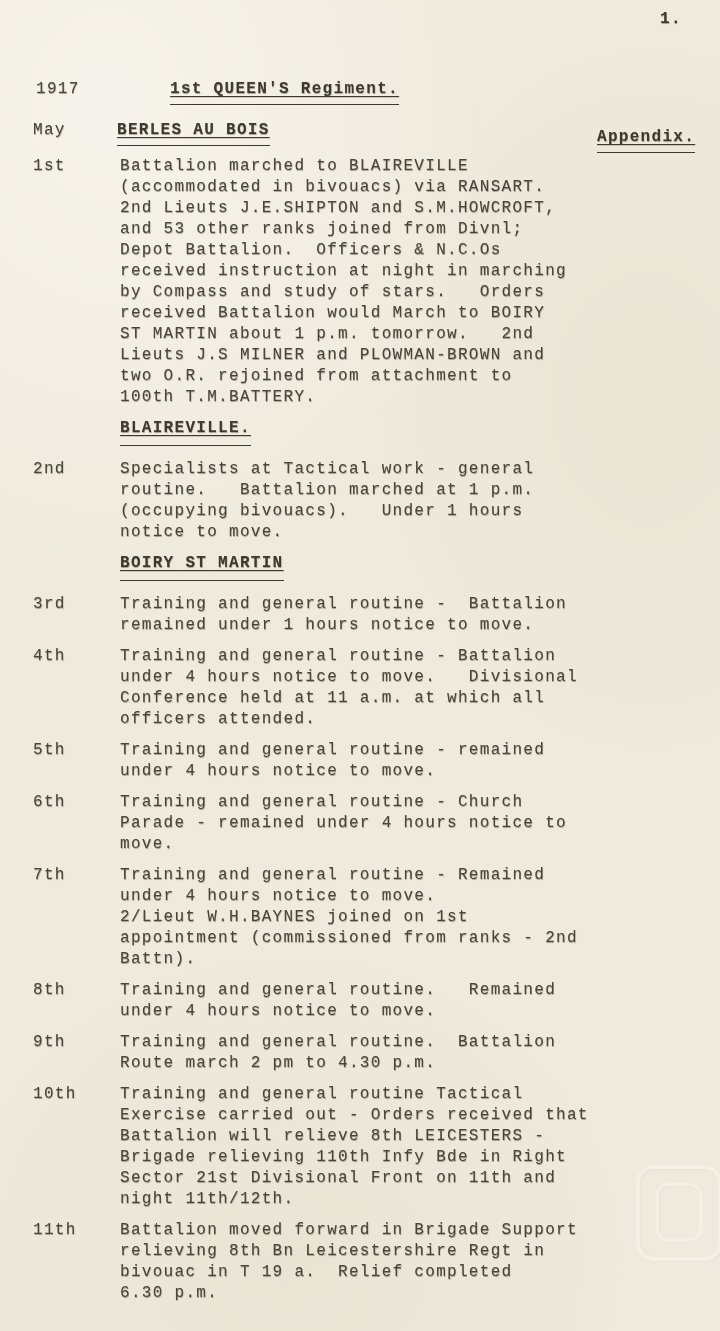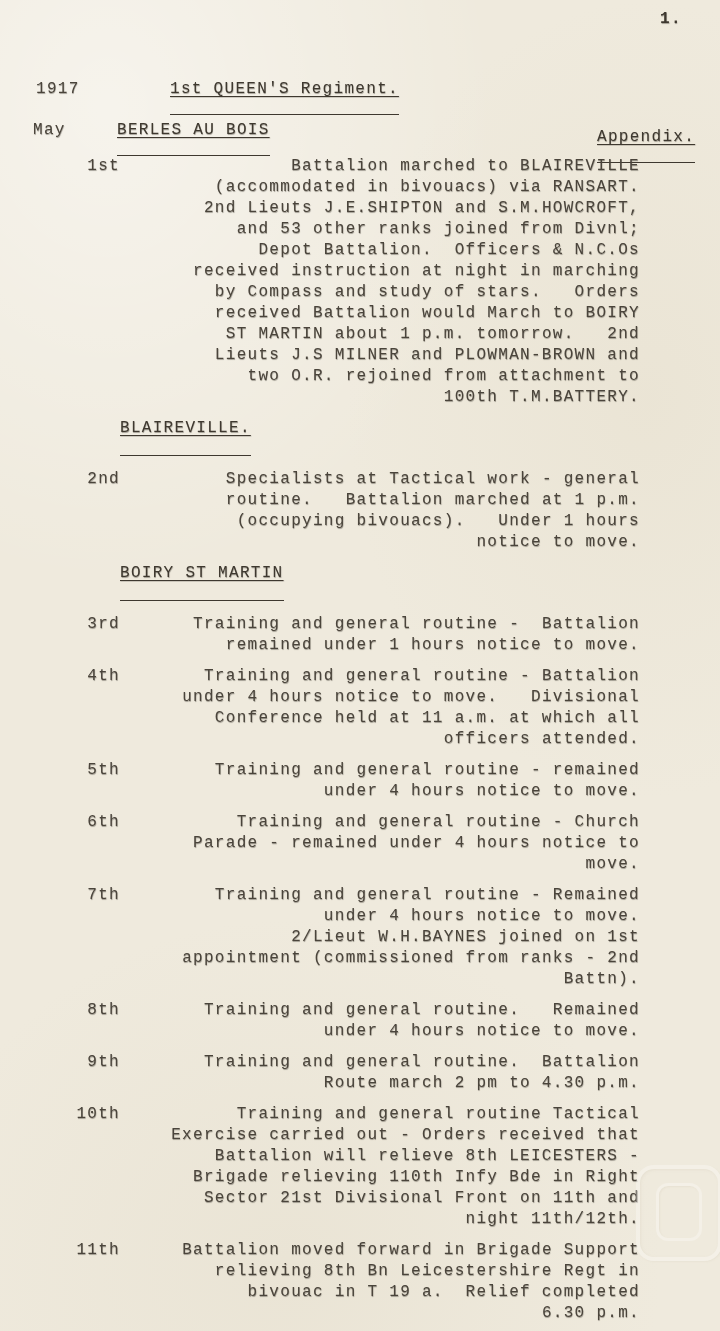--- a/index.html
+++ b/index.html
@@ -35,38 +35,38 @@
     color: var(--heading_ink);
   }
   .header-row1 { position: absolute; top: 80px; left: 0; width: 100%; }
   .header-row1 .year { position: absolute; left: 36px; top: 0; text-align: right; }
   .header-row1 .regiment-title { position: absolute; left: 170px; top: 0; }
   .header-row2 { position: absolute; top: 121px; left: 0; width: 100%; }
   .header-row2 .month { position: absolute; left: 33px; top: 0; }
   .header-row2 .location { position: absolute; left: 117px; top: 0; }
   .header-row2 .appendix { position: absolute; left: 597px; top: 7px; }
   .u2 {
-    font-weight: normal;
+    font-weight: bold;
     color: var(--heading_ink);
     text-decoration: underline;
     text-underline-offset: 3px;
     text-decoration-thickness: 1.2px;
     border-bottom: 1.6px solid var(--heading_ink);
-    padding-bottom: 16px;
+    padding-bottom: 6px;
   }
   .diary {
     position: absolute;
     top: 156px; left: 0;
     width: 720px;
     line-height: 21px;
   }
-  .entry { display: flex; margin-bottom: 10px; text-align: right; }
+  .entry { display: flex; margin-bottom: 10px; }
   .entry .date { flex: none; width: 120px; padding-left: 33px; }
   .entry .body { flex: none; width: 520px; }
-  .line { white-space: pre; margin-left: 20px; }
+  .line { white-space: pre; }
   .heading-row { margin: 2px 16px 13px 0; }
   .section-heading { margin-left: 120px; display: inline-block; }
   .emboss {
     position: absolute;
     left: 636px; top: 1165px;
     width: 86px; height: 96px;
     border-radius: 18px;
     border: 4px solid rgba(255,255,255,0.55);
     box-shadow: inset 1px 1px 3px rgba(205,196,176,0.45), 1px 1px 2px rgba(210,202,184,0.4);
     opacity: 0.55;

